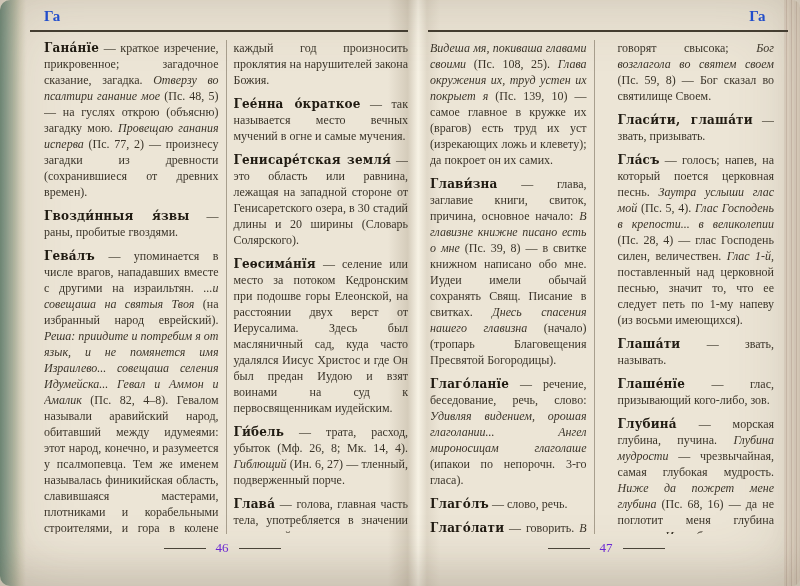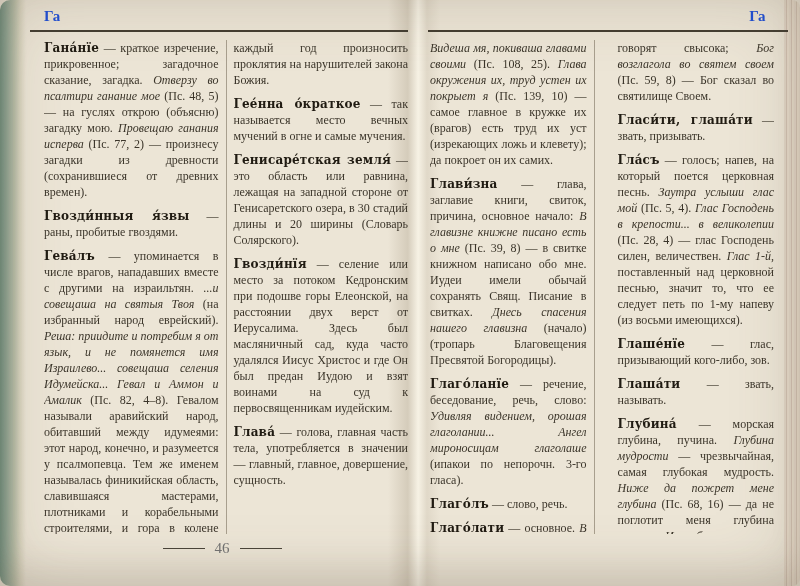--- a/index.html
+++ b/index.html
@@ -34,21 +34,21 @@
   .page-left .col:first-child{padding-right:7px;}
   .page-left .col + .col{padding-left:7px;}
   .page-right .col:first-child{padding-right:7px;}
   .page-right .col + .col{padding-left:23px;}
   .entry{margin:0 0 8px 0;}
   .run-h{font-weight:bold;color:#201b12;font-family:"DejaVu Serif",serif;letter-spacing:.2px;}
   .run-i{font-style:italic;}
   .run-r{font-size:12px;letter-spacing:0;}
   .pg-footer{display:flex;align-items:center;justify-content:center;margin-top:6px;gap:10px;}
   .pg-rule{display:inline-block;width:42px;border-top:1.6px solid #4a443a;height:0;}
-  .pg-num{font-weight:normal;font-size:15px;color:#737373;}
+  .pg-num{font-weight:normal;font-size:13px;color:#6d28d9;}
 </style>
 </head>
 <body>
 
 <div class="photo">
   <div class="edge-left"></div>
   <div class="edge-right"></div>
   <div class="gutter"></div>
 
   <div class="page page-left">
@@ -58,46 +58,52 @@
     <div class="cols">
       <div class="col">
           <p class="entry"><span class="run-h">Гана́нїе</span><span class="run-n"> — краткое изречение, прикровенное; загадочное сказание, загадка. </span><span class="run-i">Отверзу во псалтири ганание мое</span><span class="run-r"> (Пс. 48, 5)</span><span class="run-n"> — на гуслях открою (объясню) загадку мою. </span><span class="run-i">Провещаю ганания исперва</span><span class="run-r"> (Пс. 77, 2)</span><span class="run-n"> — произнесу загадки из древности (сохранившиеся от древних времен).</span></p>
           <p class="entry"><span class="run-h">Гвозди́нныя я́звы</span><span class="run-n"> — раны, пробитые гвоздями.</span></p>
           <p class="entry"><span class="run-h">Гева́лъ</span><span class="run-n"> — упоминается в числе врагов, нападавших вместе с другими на израильтян. </span><span class="run-i">...и совещаша на святыя Твоя</span><span class="run-n"> (на избранный народ еврейский). </span><span class="run-i">Реша: приидите и потребим я от язык, и не помянется имя Израилево... совещаша селения Идумейска... Гевал и Аммон и Амалик</span><span class="run-r"> (Пс. 82, 4–8)</span><span class="run-n">. Гевалом называли аравийский народ, обитавший между идумеями: этот народ, конечно, и разумеется у псалмопевца. Тем же именем называлась финикийская область, славившаяся мастерами, плотниками и корабельными строителями, и гора в колене Ефремовом, на которой Моисей повелел</span></p>
         </div>
       <div class="col">
           <p class="entry"><span class="run-n">каждый год произносить проклятия на нарушителей закона Божия.</span></p>
           <p class="entry"><span class="run-h">Гее́нна о́краткое</span><span class="run-n"> — так называется место вечных мучений в огне и самые мучения.</span></p>
           <p class="entry"><span class="run-h">Генисаре́тская земля́</span><span class="run-n"> — это область или равнина, лежащая на западной стороне от Генисаретского озера, в 30 стадий длины и 20 ширины </span><span class="run-r">(Словарь Солярского)</span><span class="run-n">.</span></p>
-          <p class="entry"><span class="run-h">Гвозди́нїя</span><span class="run-n"> — селение или место за потоком Кедронским при подошве горы Елеонской, на расстоянии двух верст от Иерусалима. Здесь был масляничный сад, куда часто удалялся Иисус Христос и где Он был предан Иудою и взят воинами на суд к первосвященникам иудейским.</span></p>
+          <p class="entry"><span class="run-h">Геѳсима́нїя</span><span class="run-n"> — селение или место за потоком Кедронским при подошве горы Елеонской, на расстоянии двух верст от Иерусалима. Здесь был масляничный сад, куда часто удалялся Иисус Христос и где Он был предан Иудою и взят воинами на суд к первосвященникам иудейским.</span></p>
+          <p class="entry"><span class="run-h">Ги́бель</span><span class="run-n"> — трата, расход, убыток </span><span class="run-r">(Мф. 26, 8; Мк. 14, 4)</span><span class="run-n">. </span><span class="run-i">Гиблющий</span><span class="run-r"> (Ин. 6, 27)</span><span class="run-n"> — тленный, подверженный порче.</span></p>
           <p class="entry"><span class="run-h">Глава́</span><span class="run-n"> — голова, главная часть тела, употребляется в значении — главный, главное, довершение, сущность.</span></p>
         </div>
     </div>
     <div class="pg-footer">
       <span class="pg-rule"></span>
       <span class="pg-num">46</span>
       <span class="pg-rule"></span>
     </div>
   </div>
 
   <div class="page page-right">
     <div class="pg-header">
       <span>Га</span>
     </div>
     <div class="cols">
       <div class="col">
           <p class="entry"><span class="run-i">Видеша мя, покиваша главами своими</span><span class="run-r"> (Пс. 108, 25)</span><span class="run-n">. </span><span class="run-i">Глава окружения их, труд устен их покрыет я</span><span class="run-r"> (Пс. 139, 10)</span><span class="run-n"> — самое главное в кружке их (врагов) есть труд их уст (изрекающих ложь и клевету); да покроет он их самих.</span></p>
           <p class="entry"><span class="run-h">Глави́зна</span><span class="run-n"> — глава, заглавие книги, свиток, причина, основное начало: </span><span class="run-i">В главизне книжне писано есть о мне</span><span class="run-r"> (Пс. 39, 8)</span><span class="run-n"> — в свитке книжном написано обо мне. Иудеи имели обычай сохранять Свящ. Писание в свитках. </span><span class="run-i">Днесь спасения нашего главизна</span><span class="run-n"> (начало) </span><span class="run-r">(тропарь Благовещения Пресвятой Богородицы)</span><span class="run-n">.</span></p>
           <p class="entry"><span class="run-h">Глаго́ланїе</span><span class="run-n"> — речение, беседование, речь, слово: </span><span class="run-i">Удивляя видением, орошая глаголании... Ангел мироносицам глаголаше</span><span class="run-r"> (ипакои по непорочн. 3-го гласа)</span><span class="run-n">.</span></p>
           <p class="entry"><span class="run-h">Глаго́лъ</span><span class="run-n"> — слово, речь.</span></p>
-          <p class="entry"><span class="run-h">Глаго́лати</span><span class="run-n"> — основное. </span><span class="run-i">В высоту глаголаша</span><span class="run-r"> (Пс. 72, 8)</span><span class="run-n"> —</span></p>
+          <p class="entry"><span class="run-h">Глаго́лати</span><span class="run-n"> — говорить. </span><span class="run-i">В высоту глаголаша</span><span class="run-r"> (Пс. 72, 8)</span><span class="run-n"> —</span></p>
         </div>
       <div class="col">
           <p class="entry"><span class="run-n">говорят свысока; </span><span class="run-i">Бог возглагола во святем своем</span><span class="run-r"> (Пс. 59, 8)</span><span class="run-n"> — Бог сказал во святилище Своем.</span></p>
           <p class="entry"><span class="run-h">Гласи́ти, глаша́ти</span><span class="run-n"> — звать, призывать.</span></p>
           <p class="entry"><span class="run-h">Гла́съ</span><span class="run-n"> — голосъ; напев, на который поется церковная песнь. </span><span class="run-i">Заутра услыши глас мой</span><span class="run-r"> (Пс. 5, 4)</span><span class="run-n">. </span><span class="run-i">Глас Господень в крепости... в великолепии</span><span class="run-r"> (Пс. 28, 4)</span><span class="run-n"> — глас Господень силен, величествен. </span><span class="run-i">Глас 1-й</span><span class="run-n">, поставленный над церковной песнью, значит то, что ее следует петь по 1-му напеву (из восьми имеющихся).</span></p>
+          <p class="entry"><span class="run-h">Глаша́ти</span><span class="run-n"> — звать, называть.</span></p>
           <p class="entry"><span class="run-h">Глаше́нїе</span><span class="run-n"> — глас, призывающий кого-либо, зов.</span></p>
-          <p class="entry"><span class="run-h">Глаша́ти</span><span class="run-n"> — звать, называть.</span></p>
           <p class="entry"><span class="run-h">Глубина́</span><span class="run-n"> — морская глубина, пучина. </span><span class="run-i">Глубина мудрости</span><span class="run-n"> — чрезвычайная, самая глубокая мудрость. </span><span class="run-i">Ниже да пожрет мене глубина</span><span class="run-r"> (Пс. 68, 16)</span><span class="run-n"> — да не поглотит меня глубина морская. </span><span class="run-i">Из глубины</span></p>
         </div>
+    </div>
+    <div class="pg-footer">
+      <span class="pg-rule"></span>
+      <span class="pg-num">47</span>
+      <span class="pg-rule"></span>
     </div>
   </div>
 </div>
 
 </body></html>

